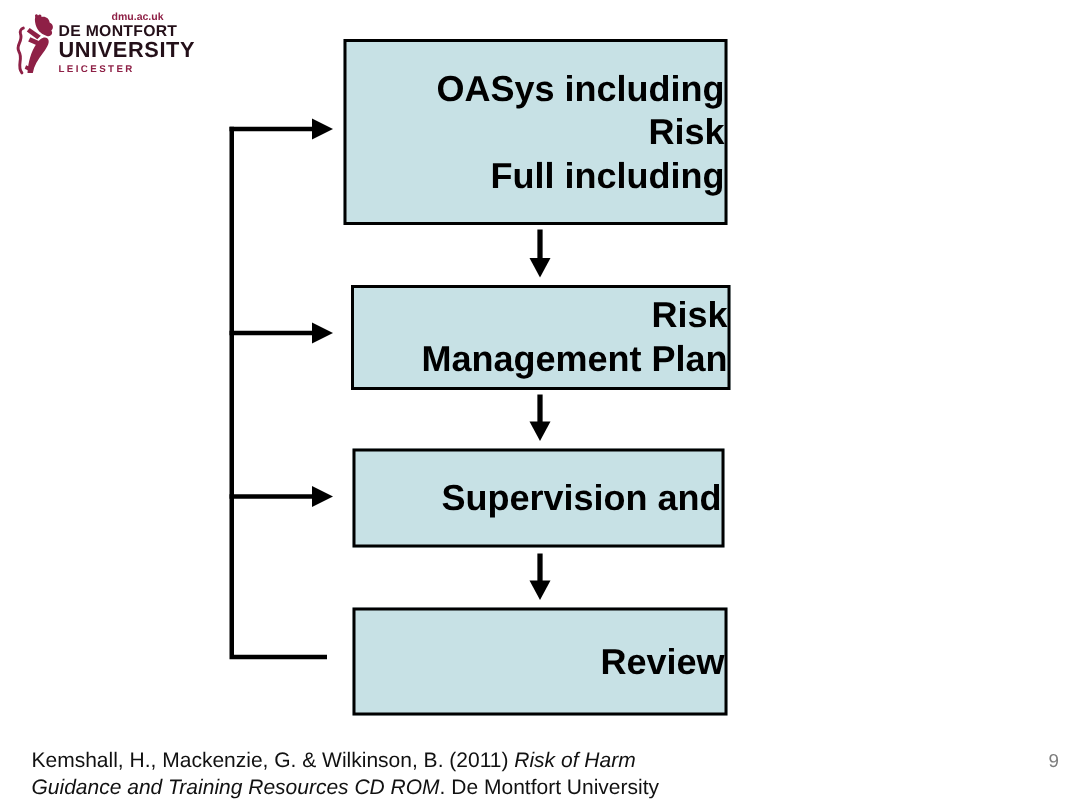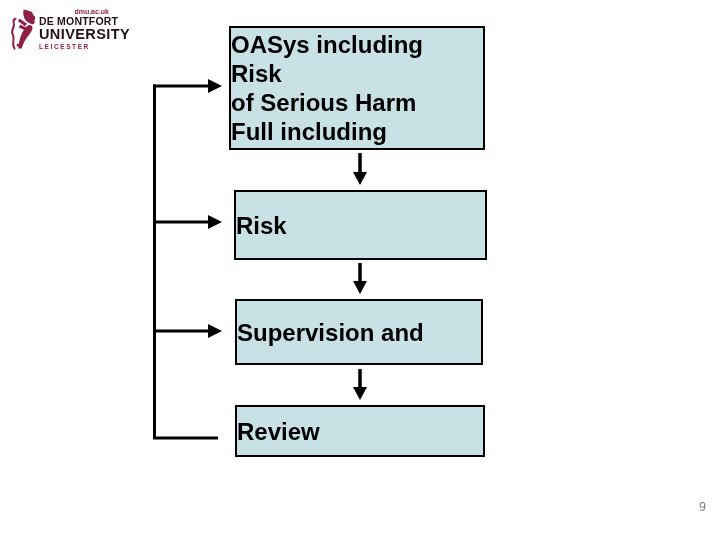--- a/index.html
+++ b/index.html
@@ -16,27 +16,27 @@
   .logo-text { margin-left:2px; width:70px; display:flex; flex-direction:column; }
   .logo-url { font-size:7px; font-weight:bold; color:#8e2046; text-align:right; line-height:8px; }
   .logo-l1 { font-size:10.5px; font-weight:800; color:#241019; letter-spacing:0.2px; line-height:11px; white-space:nowrap; }
   .logo-l2 { font-size:14.5px; font-weight:800; color:#241019; letter-spacing:0.4px; line-height:15px; white-space:nowrap; }
   .logo-l3 { font-size:6.5px; font-weight:bold; color:#8e2046; letter-spacing:1.6px; line-height:9px; }
 
   
   .flow-box {
     position:absolute; box-sizing:border-box;
     background:#c7e1e5; border:2px solid #000;
-    display:flex; flex-direction:column; align-items:flex-start; justify-content:center;
+    display:flex; flex-direction:column; align-items:flex-end; justify-content:center;
     text-align:center; font-weight:bold; font-size:24px; line-height:29px; color:#000;
   }
   #box-oasys      { left:229px; top:26px;  width:256px; height:124px; }
   #box-rmp        { left:234px; top:190px; width:253px; height:70px; }
   #box-supervision{ left:235px; top:299px; width:248px; height:66px; }
-  #box-review     { left:235px; top:405px; width:250px; height:52px; }
+  #box-review     { left:235px; top:405px; width:250px; height:72px; }
   .flow-box span { display:block; }
 
   
   .connectors { position:absolute; left:0; top:0; width:720px; height:540px; pointer-events:none; }
 
   
   .citation {
     position:absolute; left:21px; top:498px; width:470px;
     font-size:14px; line-height:17.5px; color:#111111;
   }
@@ -66,26 +66,26 @@
       <div class="logo-url">dmu.ac.uk</div>
       <div class="logo-l1">DE MONTFORT</div>
       <div class="logo-l2">UNIVERSITY</div>
       <div class="logo-l3">LEICESTER</div>
     </div>
   </div>
 
   <div class="flow-box" id="box-oasys">
     <span>OASys including</span>
     <span>Risk</span>
-    <span>of Serious Harm</span>
     <span>Full including</span>
   </div>
 
   <div class="flow-box" id="box-rmp">
     <span>Risk</span>
+    <span>Management Plan</span>
   </div>
 
   <div class="flow-box" id="box-supervision">
     <span>Supervision and</span>
   </div>
 
   <div class="flow-box" id="box-review">
     <span>Review</span>
   </div>
 
@@ -101,16 +101,20 @@
     <polygon points="222,331 208,324 208,338" fill="#000"></polygon>
 
     <path d="M360 153 V173" stroke="#000" stroke-width="3.5"></path>
     <polygon points="360,185 353,172 367,172" fill="#000"></polygon>
     <path d="M360 263 V282" stroke="#000" stroke-width="3.5"></path>
     <polygon points="360,294 353,281 367,281" fill="#000"></polygon>
     <path d="M360 369 V388" stroke="#000" stroke-width="3.5"></path>
     <polygon points="360,400 353,387 367,387" fill="#000"></polygon>
   </svg>
 
+  <div class="citation">
+    <div><span>Kemshall, H., Mackenzie, G. &amp; Wilkinson, B. (2011) </span><span class="it">Risk of Harm</span></div>
+    <div><span class="it">Guidance and Training Resources CD ROM</span><span>. De Montfort University</span></div>
+  </div>
 
   <div class="page-number">9</div>
 
 </div>
 
 </body></html>

